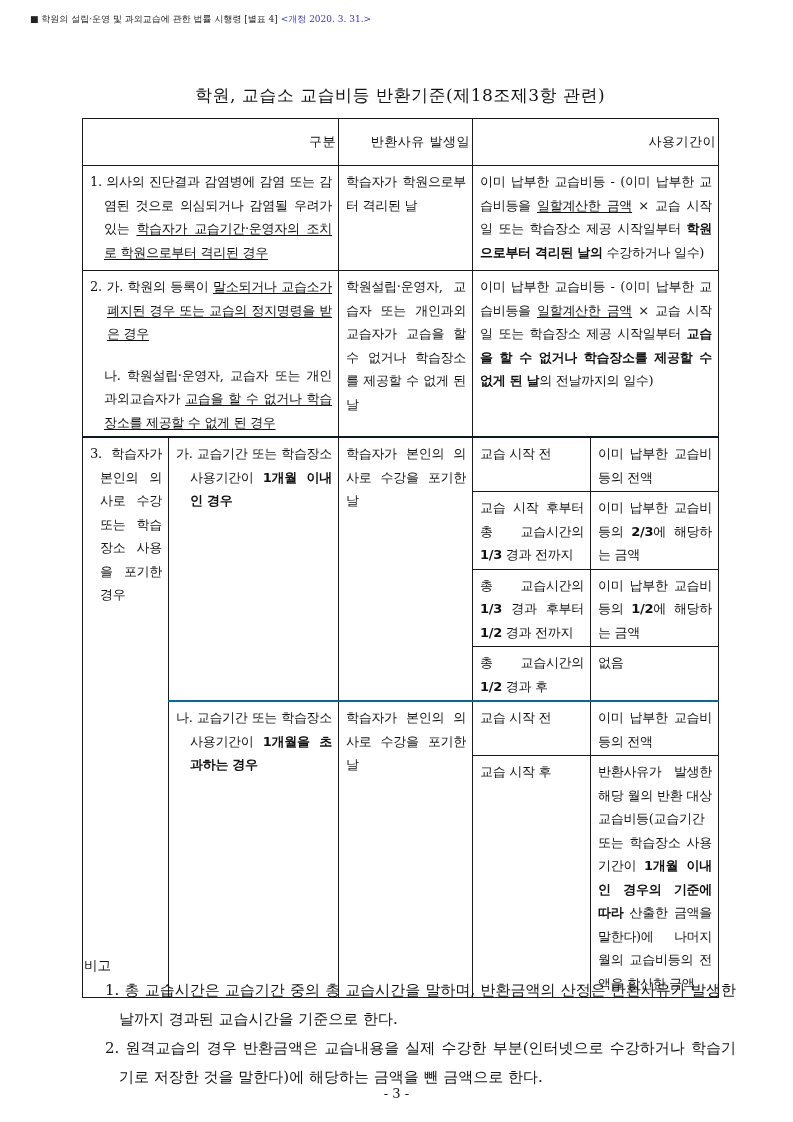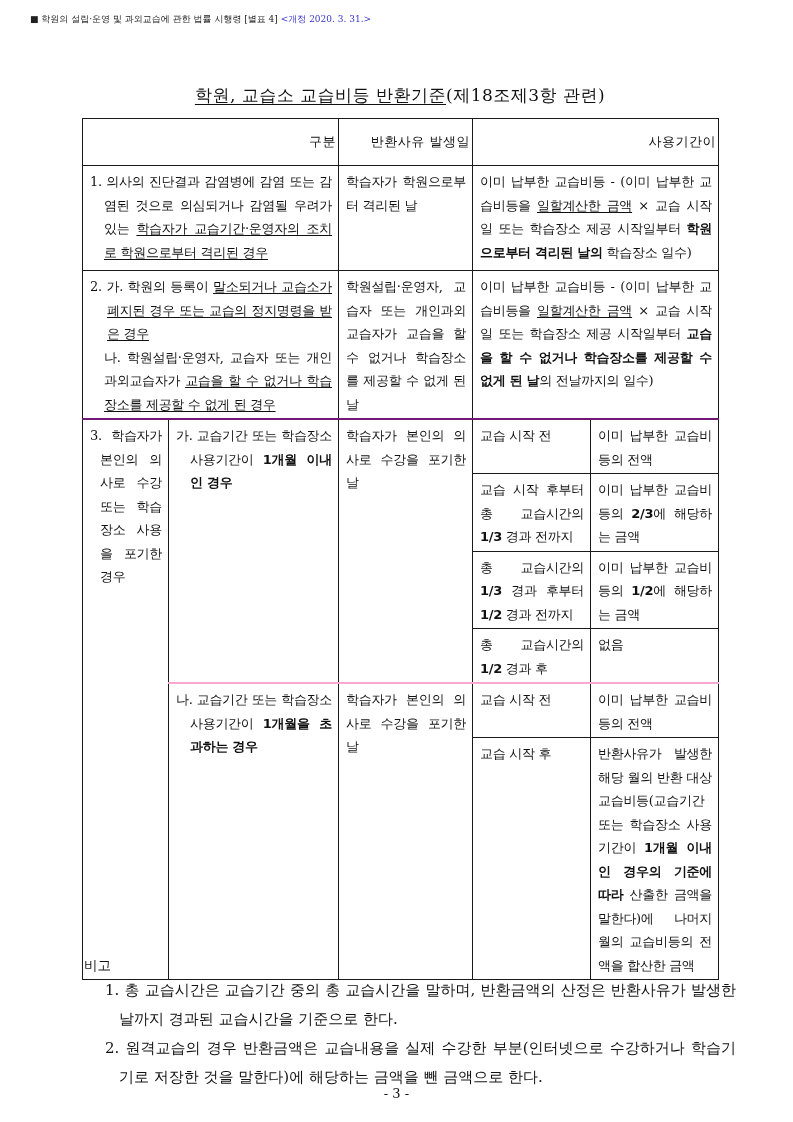--- a/index.html
+++ b/index.html
@@ -18,21 +18,21 @@
     position: absolute; top: 13px; left: 30px;
     font-size: 9px; letter-spacing: 0px; white-space: nowrap; color: #222;
   }
   .hdr .rev { color: #3535cf; }
 
   
   .title {
     position: absolute; top: 84px; left: 82px; width: 636px;
     text-align: center; font-size: 17px; letter-spacing: 0.5px; color: #111;
   }
-  .title .tmain { text-decoration: underline; text-underline-offset: 3px; }
+  .title .tmain { text-underline-offset: 3px; }
 
   
   table.doc {
     position: absolute; top: 118px; left: 82px; width: 636px;
     border-collapse: collapse; table-layout: fixed;
     font-size: 13px; color: #111;
   }
   table.doc td, table.doc th {
     border: 1px solid #1a1a1a;
     vertical-align: top;
@@ -40,27 +40,27 @@
     line-height: 23.5px;
     font-weight: normal;
     text-align: justify;
     word-break: break-all;
     letter-spacing: -0.3px;
   }
   table.doc th {
     text-align: right; vertical-align: middle;
     padding: 2px; letter-spacing: 0.5px;
   }
-  tr.sec3-top td { border-top: 2px solid #701a75; }
-  tr.sec3b-top td { border-top: 2px solid #f9a8d4; }
+  tr.sec3-top td { border-top: 2px solid #0f172a; }
+  tr.sec3b-top td { border-top: 2px solid #0369a1; }
 
   .hang10 { padding-left: 10px; text-indent: -10px; }
   .hang14 { padding-left: 14px; text-indent: -14px; }
   .hang17 { padding-left: 17px; text-indent: -17px; }
-  .p-na  { margin-left: 14px; }
+  .p-na  { margin-left: 14px; margin-top: 18px; }
 
   .b {
     font-family: "DejaVu Sans", "Liberation Sans", sans-serif;
     font-weight: bold;
   }
   .fr {
     font-family: "DejaVu Sans", "Liberation Sans", sans-serif;
     font-weight: bold; white-space: nowrap; margin-top: 25px;
   }
   u { text-underline-offset: 2px; }
@@ -107,21 +107,21 @@
       <th>반환사유 발생일</th>
       <th colspan="2">사용기간이</th>
     </tr>
 
     <tr style="height:105px">
       <td colspan="2">
         <div class="hang14"><span>1. 의사의 진단결과 감염병에 감염 또는 감염된 것으로 의심되거나 감염될 우려가 있는 </span><u>학습자가 교습기간·운영자의 조치로 학원으로부터 격리된 경우</u></div>
       </td>
       <td><span>학습자가 학원으로부터 격리된 날</span></td>
       <td colspan="2">
-        <span>이미 납부한 교습비등 - (이미 납부한 교습비등을 </span><u>일할계산한 금액</u><span> × 교습 시작일 또는 학습장소 제공 시작일부터 </span><span class="b">학원으로부터 격리된 날의</span><span> 학습장소 일수)</span>
+        <span>이미 납부한 교습비등 - (이미 납부한 교습비등을 </span><u>일할계산한 금액</u><span> × 교습 시작일 또는 학습장소 제공 시작일부터 </span><span class="b">학원으로부터 격리된 날의</span><span> 수강하거나 일수)</span>
       </td>
     </tr>
 
     <tr style="height:148px">
       <td colspan="2">
         <div class="hang17"><span>2. 가. 학원의 등록이 </span><u>말소되거나 교습소가 폐지된 경우 또는 교습의 정지명령을 받은 경우</u></div>
         <div class="p-na"><span>나. 학원설립·운영자, 교습자 또는 개인과외교습자가 </span><u>교습을 할 수 없거나 학습장소를 제공할 수 없게 된 경우</u></div>
       </td>
       <td><span>학원설립·운영자, 교습자 또는 개인과외교습자가 교습을 할 수 없거나 학습장소를 제공할 수 없게 된 날</span></td>
       <td colspan="2">

